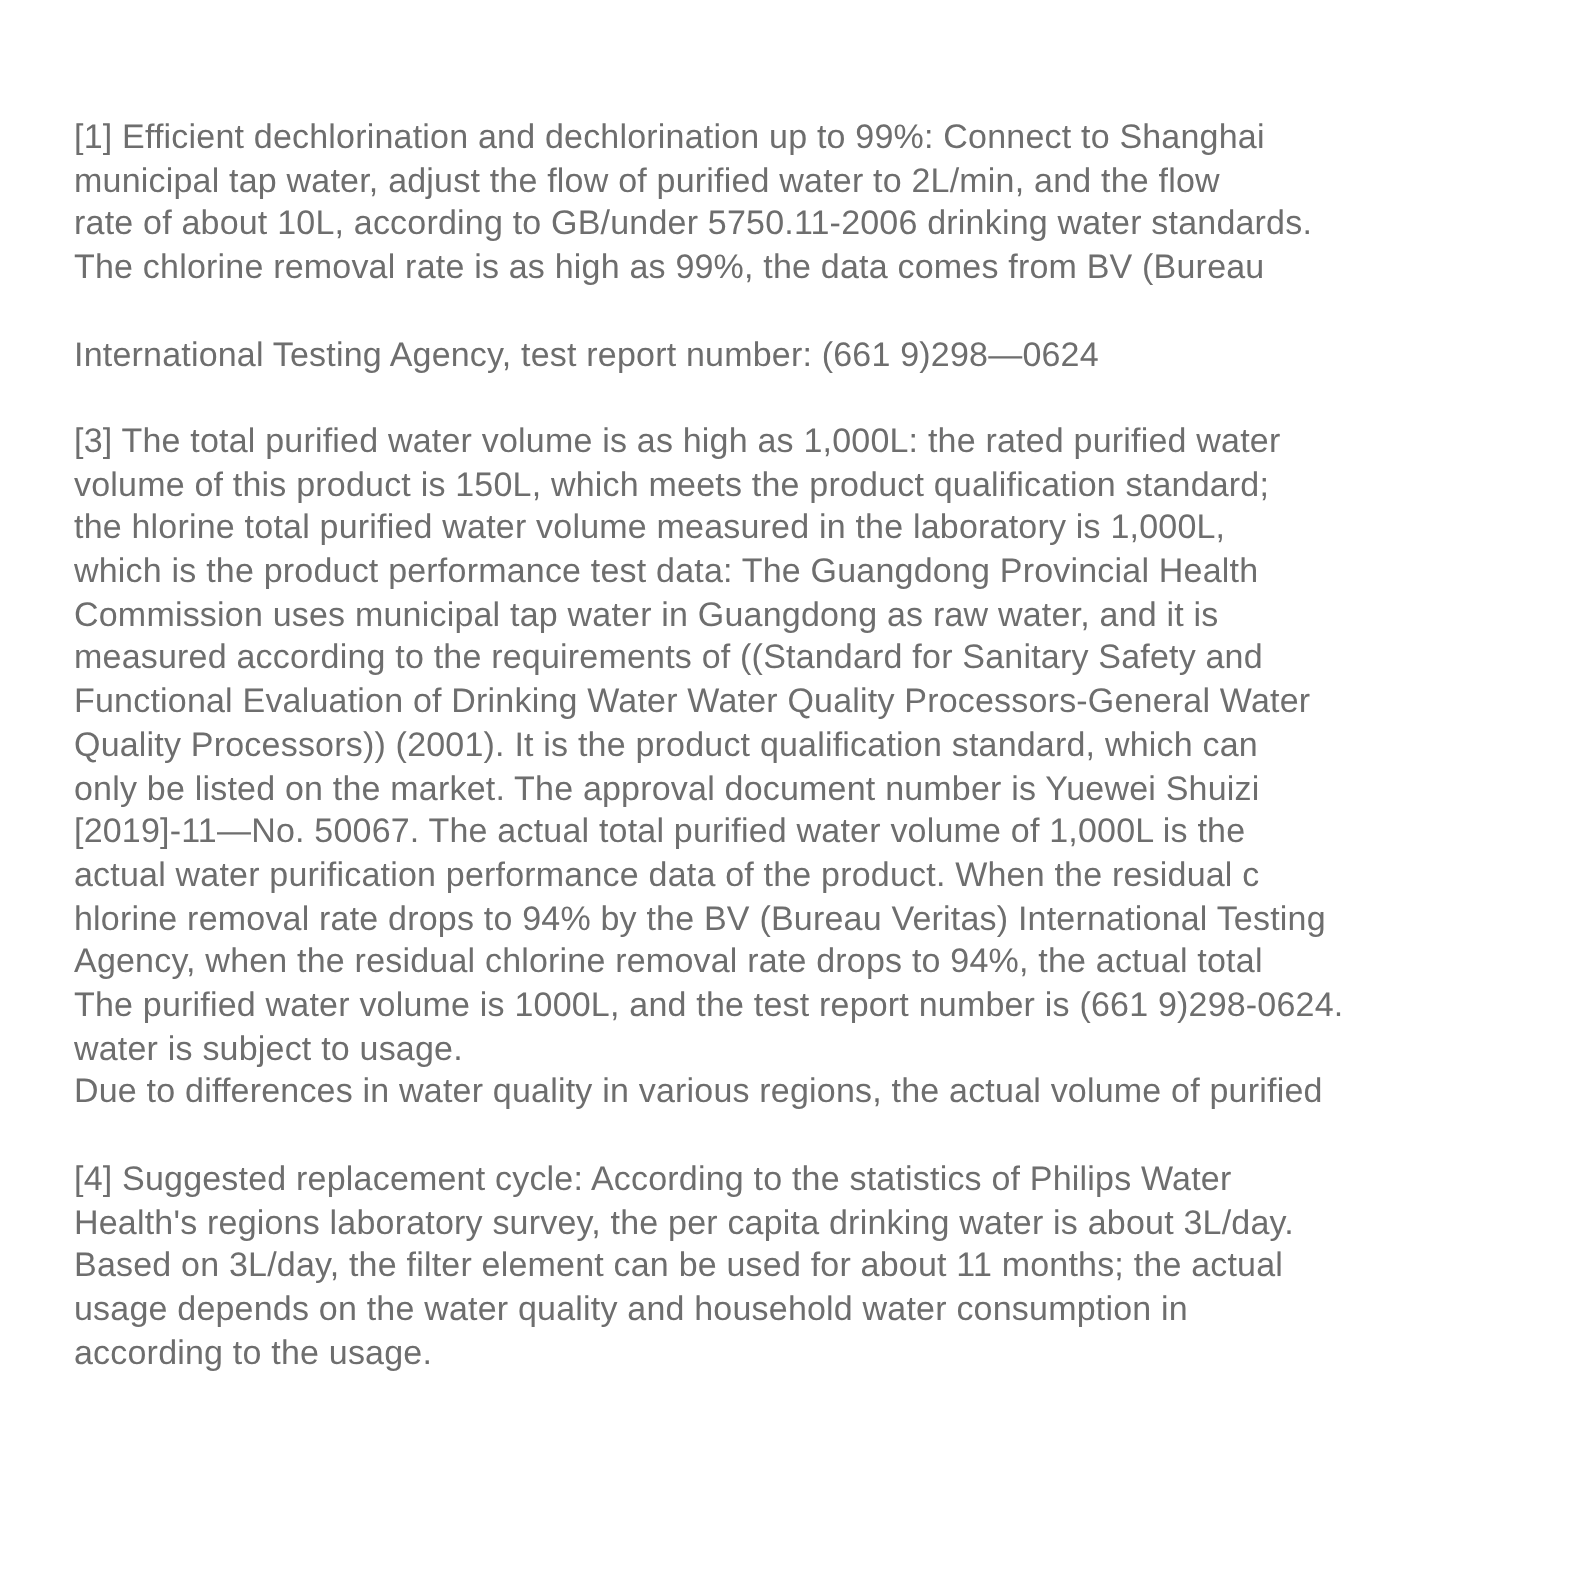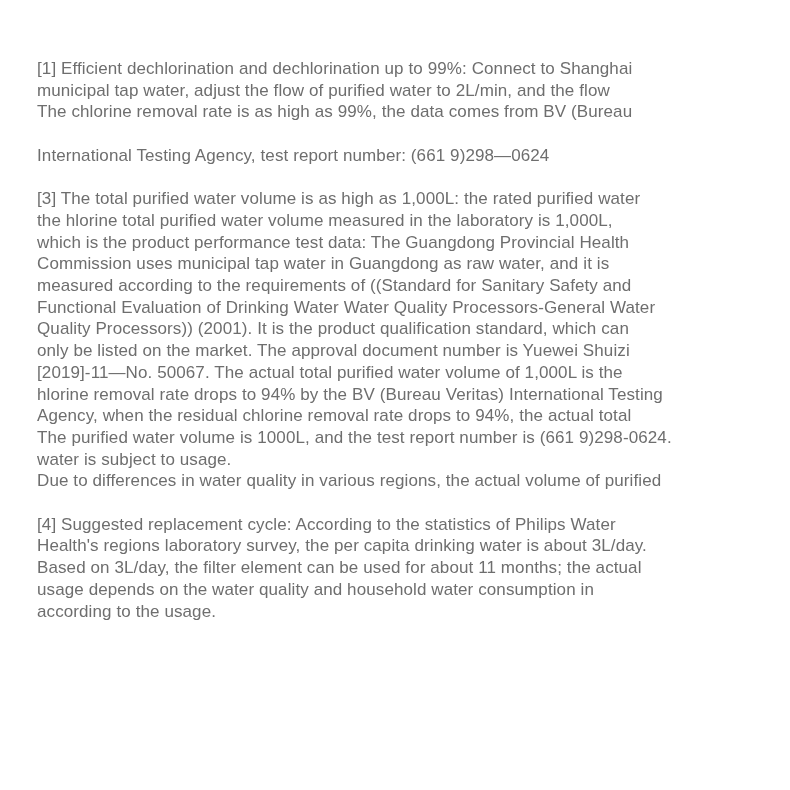--- a/index.html
+++ b/index.html
@@ -33,37 +33,40 @@
   }
 </style>
 </head>
 <body>
 
 <div class="doc">
 
   <p class="para">
     <span class="line">[1] Efficient dechlorination and dechlorination up to 99%: Connect to Shanghai</span>
     <span class="line">municipal tap water, adjust the flow of purified water to 2L/min, and the flow</span>
+    <span class="line">rate of about 10L, according to GB/under 5750.11-2006 drinking water standards.</span>
     <span class="line">The chlorine removal rate is as high as 99%, the data comes from BV (Bureau</span>
   </p>
 
   <p class="para">
     <span class="line">International Testing Agency, test report number: (661 9)298—0624</span>
   </p>
 
   <p class="para">
     <span class="line">[3] The total purified water volume is as high as 1,000L: the rated purified water</span>
+    <span class="line">volume of this product is 150L, which meets the product qualification standard;</span>
     <span class="line">the hlorine total purified water volume measured in the laboratory is 1,000L,</span>
     <span class="line">which is the product performance test data: The Guangdong Provincial Health</span>
     <span class="line">Commission uses municipal tap water in Guangdong as raw water, and it is</span>
     <span class="line">measured according to the requirements of ((Standard for Sanitary Safety and</span>
     <span class="line">Functional Evaluation of Drinking Water Water Quality Processors-General Water</span>
     <span class="line">Quality Processors)) (2001). It is the product qualification standard, which can</span>
     <span class="line">only be listed on the market. The approval document number is Yuewei Shuizi</span>
     <span class="line">[2019]-11—No. 50067. The actual total purified water volume of 1,000L is the</span>
+    <span class="line">actual water purification performance data of the product. When the residual c</span>
     <span class="line">hlorine removal rate drops to 94% by the BV (Bureau Veritas) International Testing</span>
     <span class="line">Agency, when the residual chlorine removal rate drops to 94%, the actual total</span>
     <span class="line">The purified water volume is 1000L, and the test report number is (661 9)298-0624.</span>
     <span class="line">water is subject to usage.</span>
     <span class="line">Due to differences in water quality in various regions, the actual volume of purified</span>
   </p>
 
   <p class="para">
     <span class="line">[4] Suggested replacement cycle: According to the statistics of Philips Water</span>
     <span class="line">Health's regions laboratory survey, the per capita drinking water is about 3L/day.</span>

